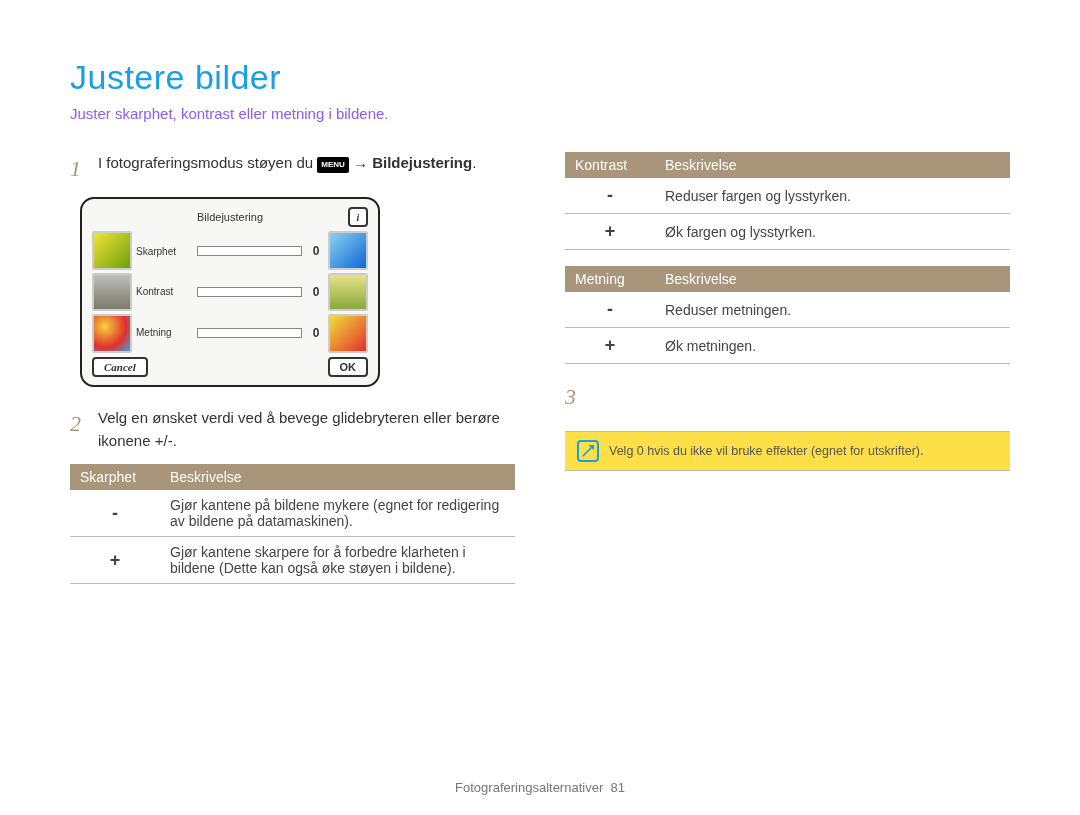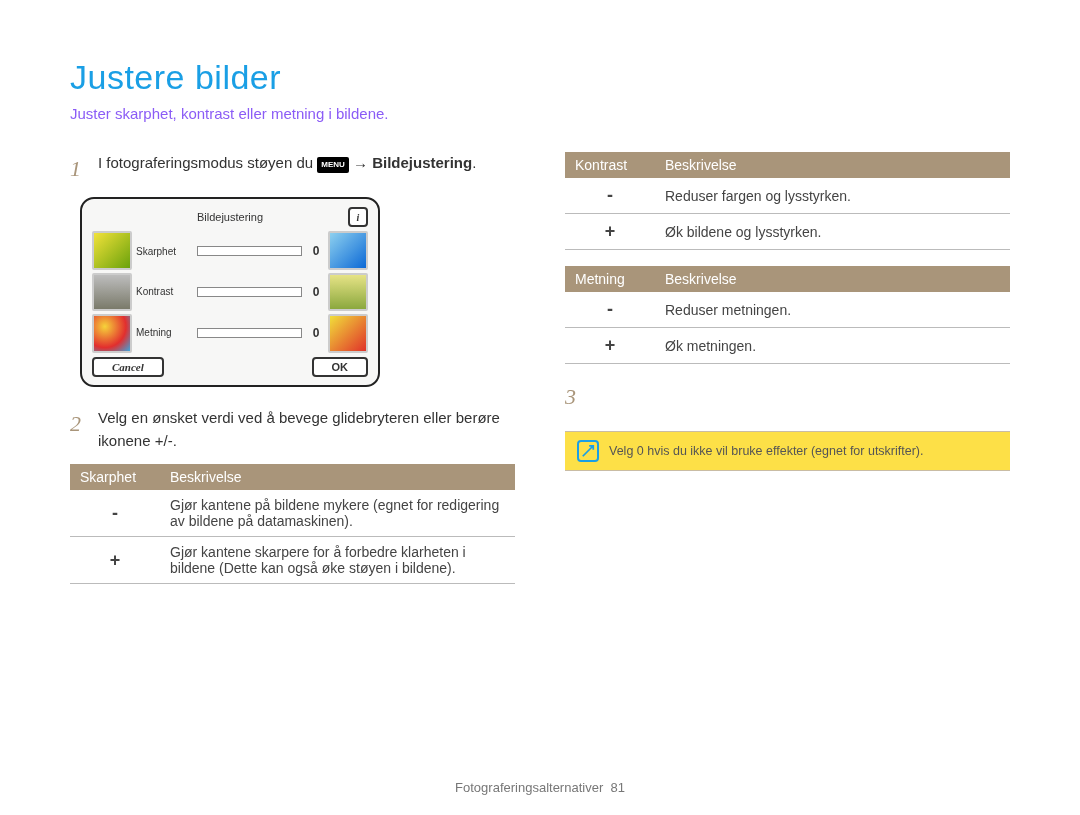--- a/index.html
+++ b/index.html
@@ -62,21 +62,21 @@
   .th-a{background:linear-gradient(135deg,#8dd0ef,#0c69d6);}
   .th-b{background:linear-gradient(180deg,#e6e386,#8ba83e);}
   .th-c{background:linear-gradient(135deg,#f1de3a,#e0322a);}
   .sliders { flex:1; display:flex; flex-direction:column; justify-content:space-around; }
   .slider-row{ display:flex; align-items:center; gap:6px;}
   .slider-label{ width:55px; font-size:10px;}
   .slider-track{ flex:1; height:10px; background:#fff; border:1px solid #888;}
   .slider-val{ width:16px; text-align:center; font-weight:bold; font-size:12px;}
   .ss-footer { display:flex; justify-content:space-between; }
   .ss-btn {
-    border:2px solid #333; border-radius:4px; padding:2px 18px;
+    border:2px solid #333; border-radius:4px; padding:2px 10px;
     font-size:11px; font-weight:bold; background:#fff;
   }
   .cancel-btn{ font-style:italic; font-family:Georgia,serif;}
   table { border-collapse: collapse; width: 100%; margin: 10px 0 16px 0; font-size: 14px; }
   th {
     background: #a9957a; color:#fff; font-weight:normal; text-align:left;
     padding: 5px 10px;
   }
   th:first-child{ width:90px; }
   td { padding: 7px 10px; border-bottom:1px solid #bbb; color:#444; }
@@ -178,21 +178,21 @@
           <tr>
             <th>Kontrast</th>
             <th>Beskrivelse</th>
           </tr>
       <tr>
             <td class="sym">-</td>
             <td>Reduser fargen og lysstyrken.</td>
           </tr>
       <tr>
             <td class="sym">+</td>
-            <td>Øk bildene og lysstyrken.</td>
+            <td>Øk fargen og lysstyrken.</td>
           </tr>
     </tbody>
       </table>
 
     <table>
       <tbody>
           <tr>
             <th>Metning</th>
             <th>Beskrivelse</th>
           </tr>

